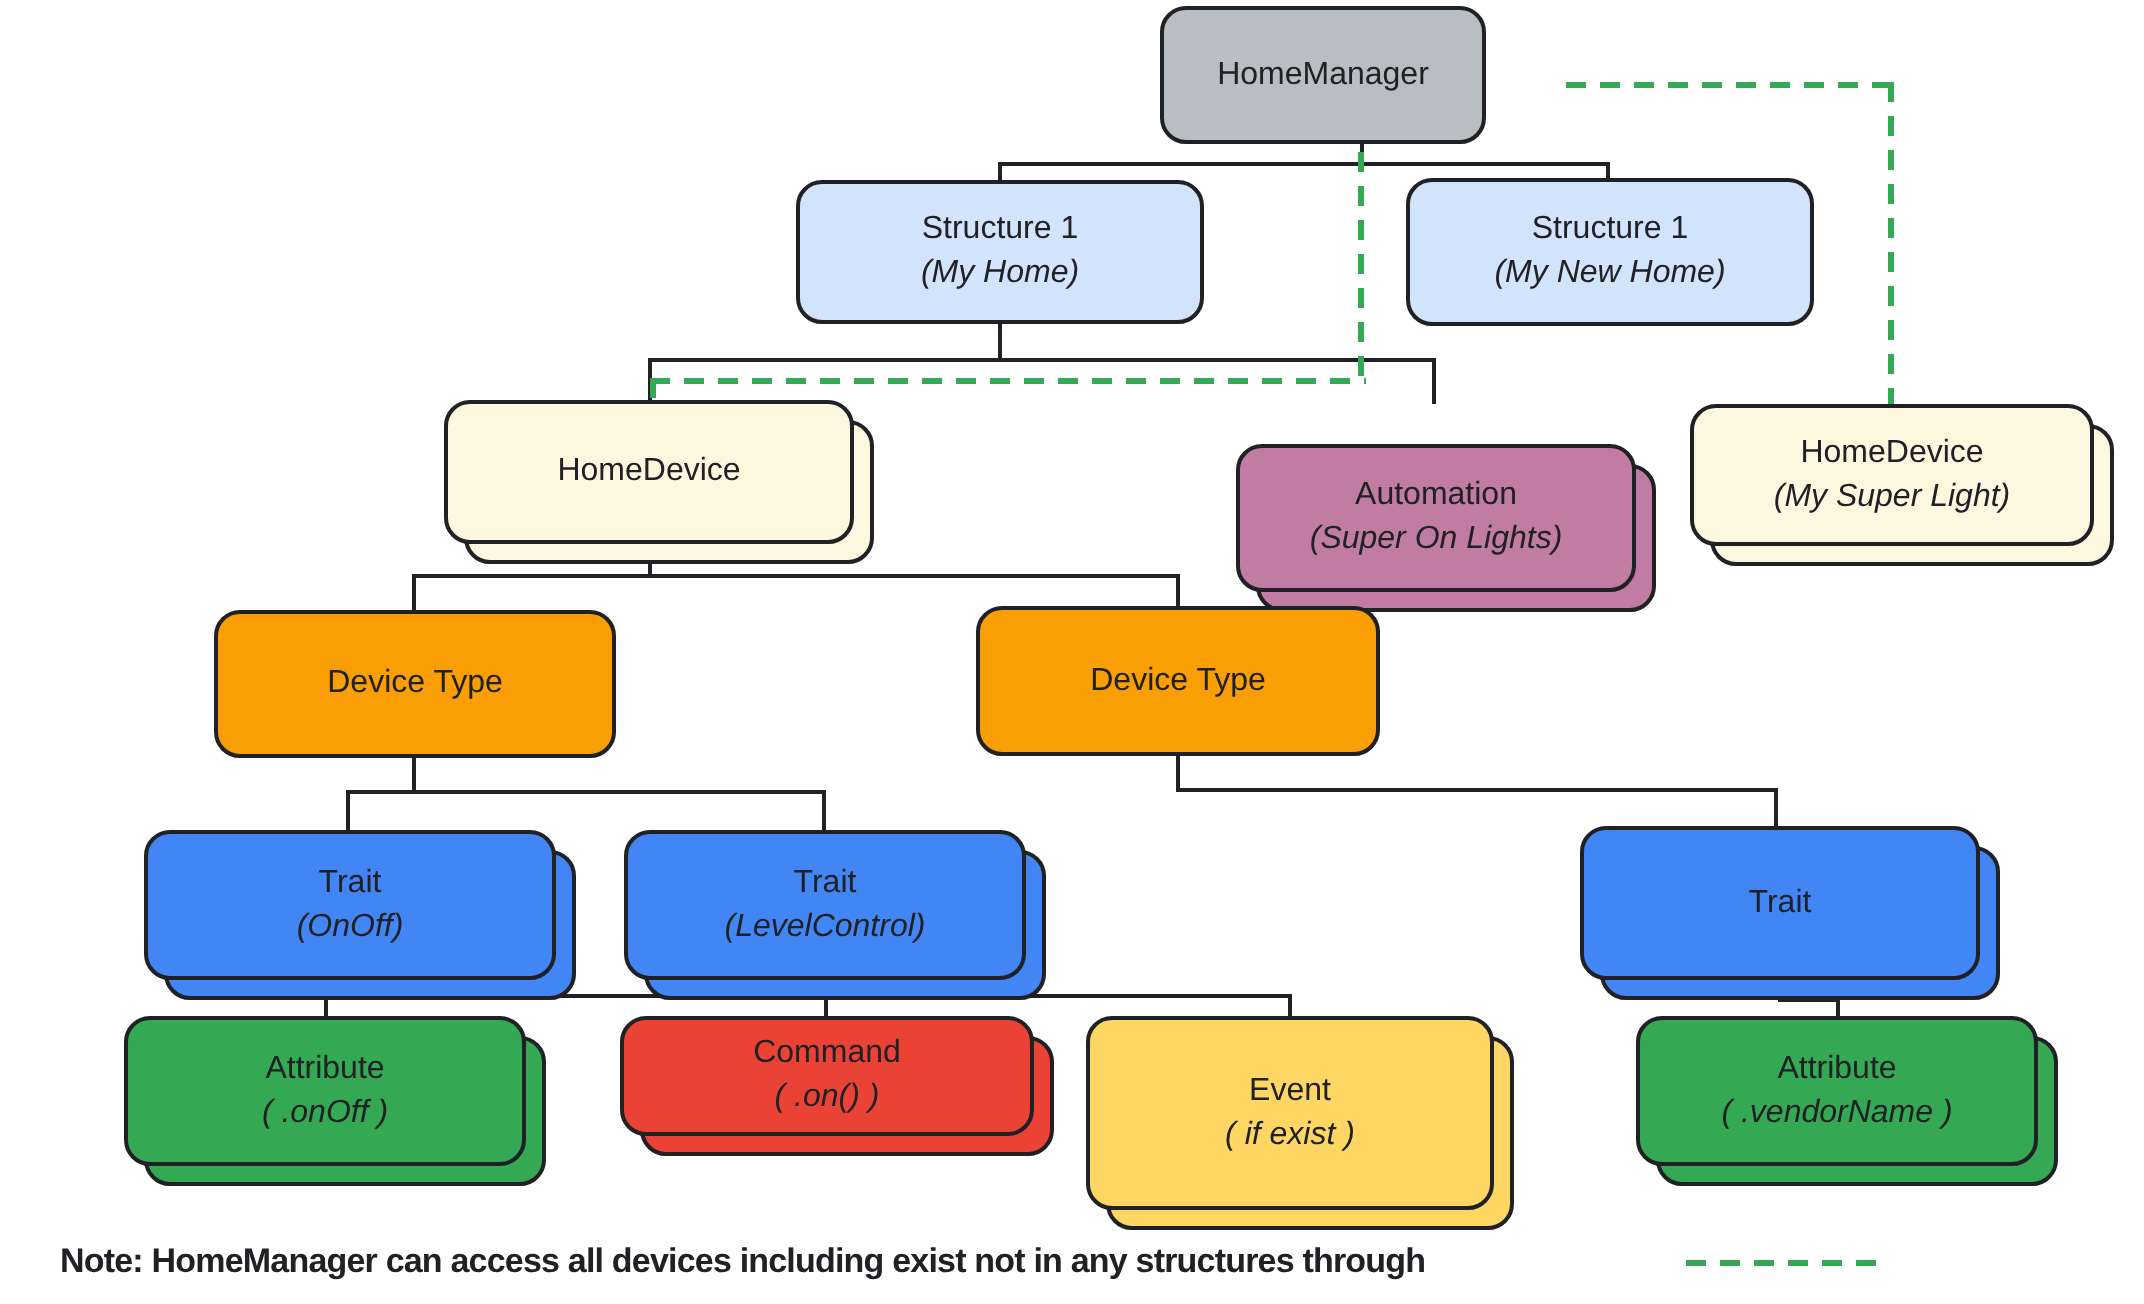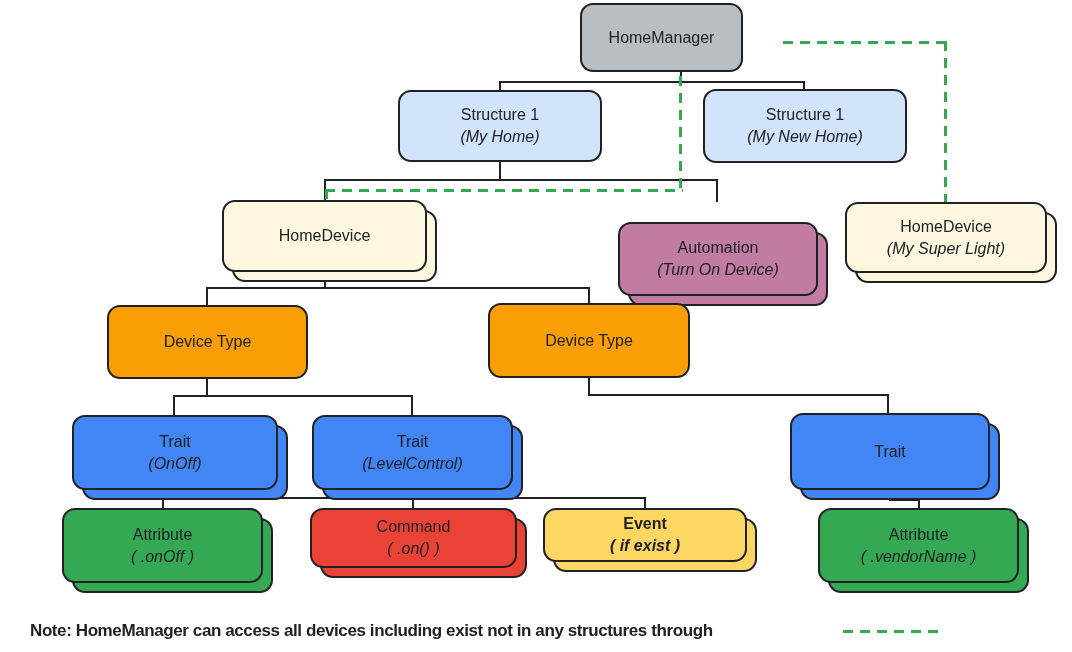--- a/index.html
+++ b/index.html
@@ -109,21 +109,21 @@
     <div class="ghost"></div>
     <div class="face">
       <span>HomeDevice</span>
     </div>
   </div>
 
   <div class="node" style="left:618px;top:201px;width:200px;height:74px;margin-top:21px;--fill:#C07CA2;">
     <div class="ghost"></div>
     <div class="face">
       <span>Automation</span>
-      <span class="sub">(Turn On Device)</span>
+      <span class="sub">(Super On Lights)</span>
     </div>
   </div>
 
   <div class="node" style="left:845px;top:202px;width:202px;height:71px;--fill:#FEF7E0;">
     <div class="ghost"></div>
     <div class="face">
       <span>HomeDevice</span>
       <span class="sub">(My Super Light)</span>
     </div>
   </div>
@@ -172,21 +172,21 @@
   </div>
 
   <div class="node" style="left:310px;top:508px;width:207px;height:60px;--fill:#EA4335;">
     <div class="ghost"></div>
     <div class="face">
       <span>Command</span>
       <span class="sub">( .on() )</span>
     </div>
   </div>
 
-  <div class="node" style="left:543px;top:508px;width:204px;height:54px;font-weight:bold;--fill:#FDD663;">
+  <div class="node" style="left:543px;top:508px;width:204px;height:97px;--fill:#FDD663;">
     <div class="ghost"></div>
     <div class="face">
       <span>Event</span>
       <span class="sub">( if exist )</span>
     </div>
   </div>
 
   <div class="node" style="left:818px;top:508px;width:201px;height:75px;--fill:#34A853;">
     <div class="ghost"></div>
     <div class="face">

